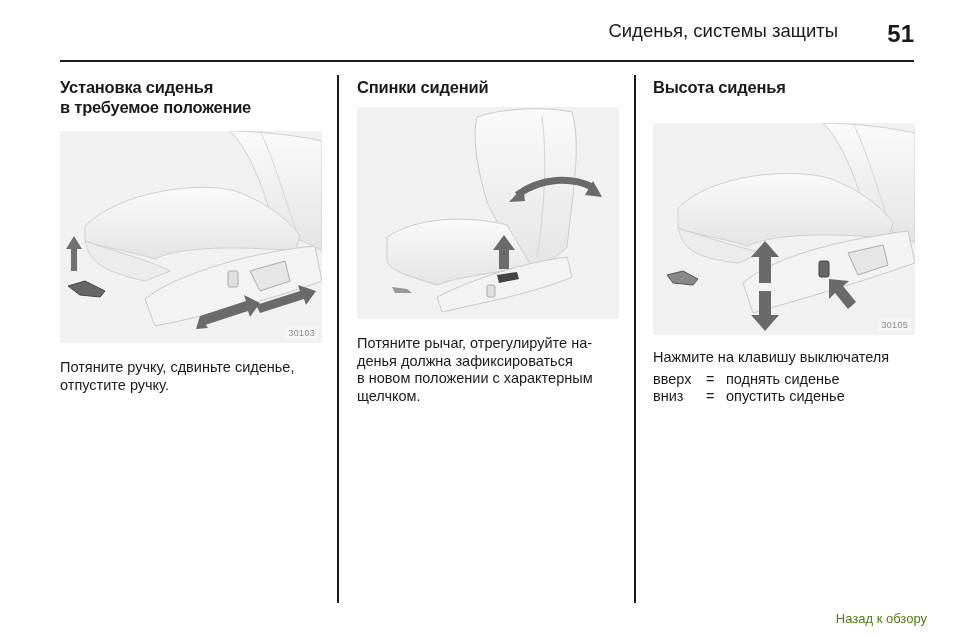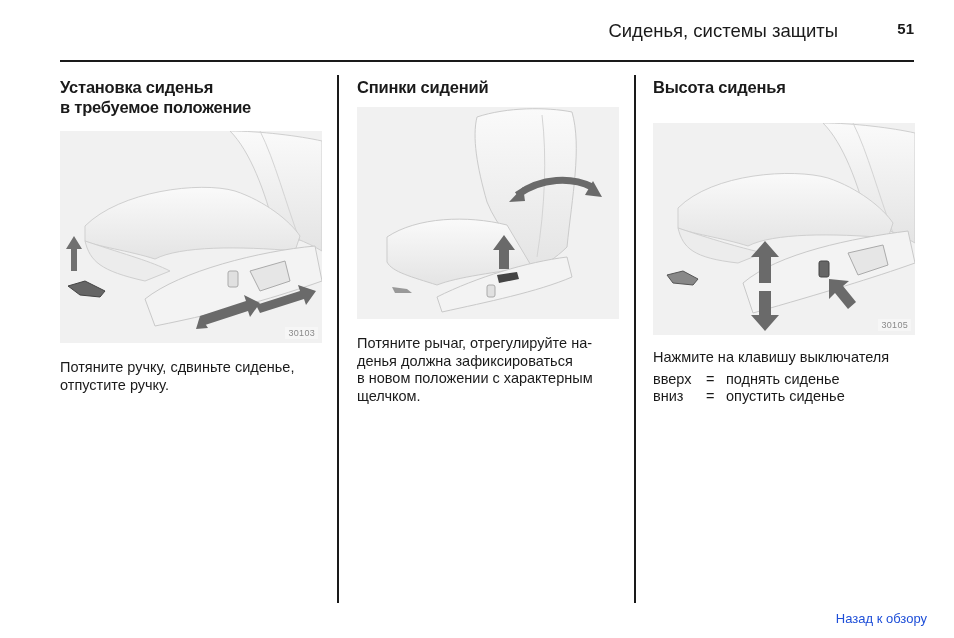--- a/index.html
+++ b/index.html
@@ -4,21 +4,21 @@
 <style>
   html, body { margin: 0; padding: 0; }
   body {
     width: 954px; height: 638px; background: #ffffff; position: relative; overflow: hidden;
     font-family: "Liberation Sans", sans-serif; color: #1a1a1a;
   }
   .header-title {
     position: absolute; right: 116px; top: 20px; font-size: 18.5px; font-weight: normal; color: #1a1a1a;
   }
   .page-number {
-    position: absolute; right: 40px; top: 20px; font-size: 15px; font-weight: bold; color: #1a1a1a;
+    position: absolute; right: 40px; top: 20px; font-size: 24px; font-weight: bold; color: #1a1a1a;
   }
   .header-rule {
     position: absolute; left: 60px; top: 60px; width: 854px; height: 1.5px; background: #1a1a1a;
   }
   .col-divider {
     position: absolute; top: 75px; width: 1.5px; height: 528px; background: #1a1a1a;
   }
   .col { position: absolute; top: 77px; width: 262px; }
   .col h2 {
     margin: 0; font-size: 16.5px; font-weight: bold; line-height: 20px; color: #1a1a1a; letter-spacing: -0.2px;
@@ -31,21 +31,21 @@
     position: absolute; right: 4px; bottom: 4px; font-size: 9px; color: #8a8a8a; background: #f6f6f6;
     padding: 1px 3px; letter-spacing: 0.3px;
   }
   .body-text {
     font-size: 14.5px; line-height: 17.5px; color: #1a1a1a; margin: 0;
   }
   .kv-row { display: flex; font-size: 14.5px; line-height: 17.5px; }
   .kv-key { width: 53px; }
   .kv-eq { width: 20px; }
   .footer-link {
-    position: absolute; right: 27px; top: 611px; font-size: 13px; color: #1d4ed8;
+    position: absolute; right: 27px; top: 611px; font-size: 13px; color: #4d7c0f;
   }
 </style>
 </head>
 <body>
 
 <div>
   <div class="header-title">Сиденья, системы защиты</div>
   <div class="page-number">51</div>
   <div class="header-rule"></div>
 </div>

